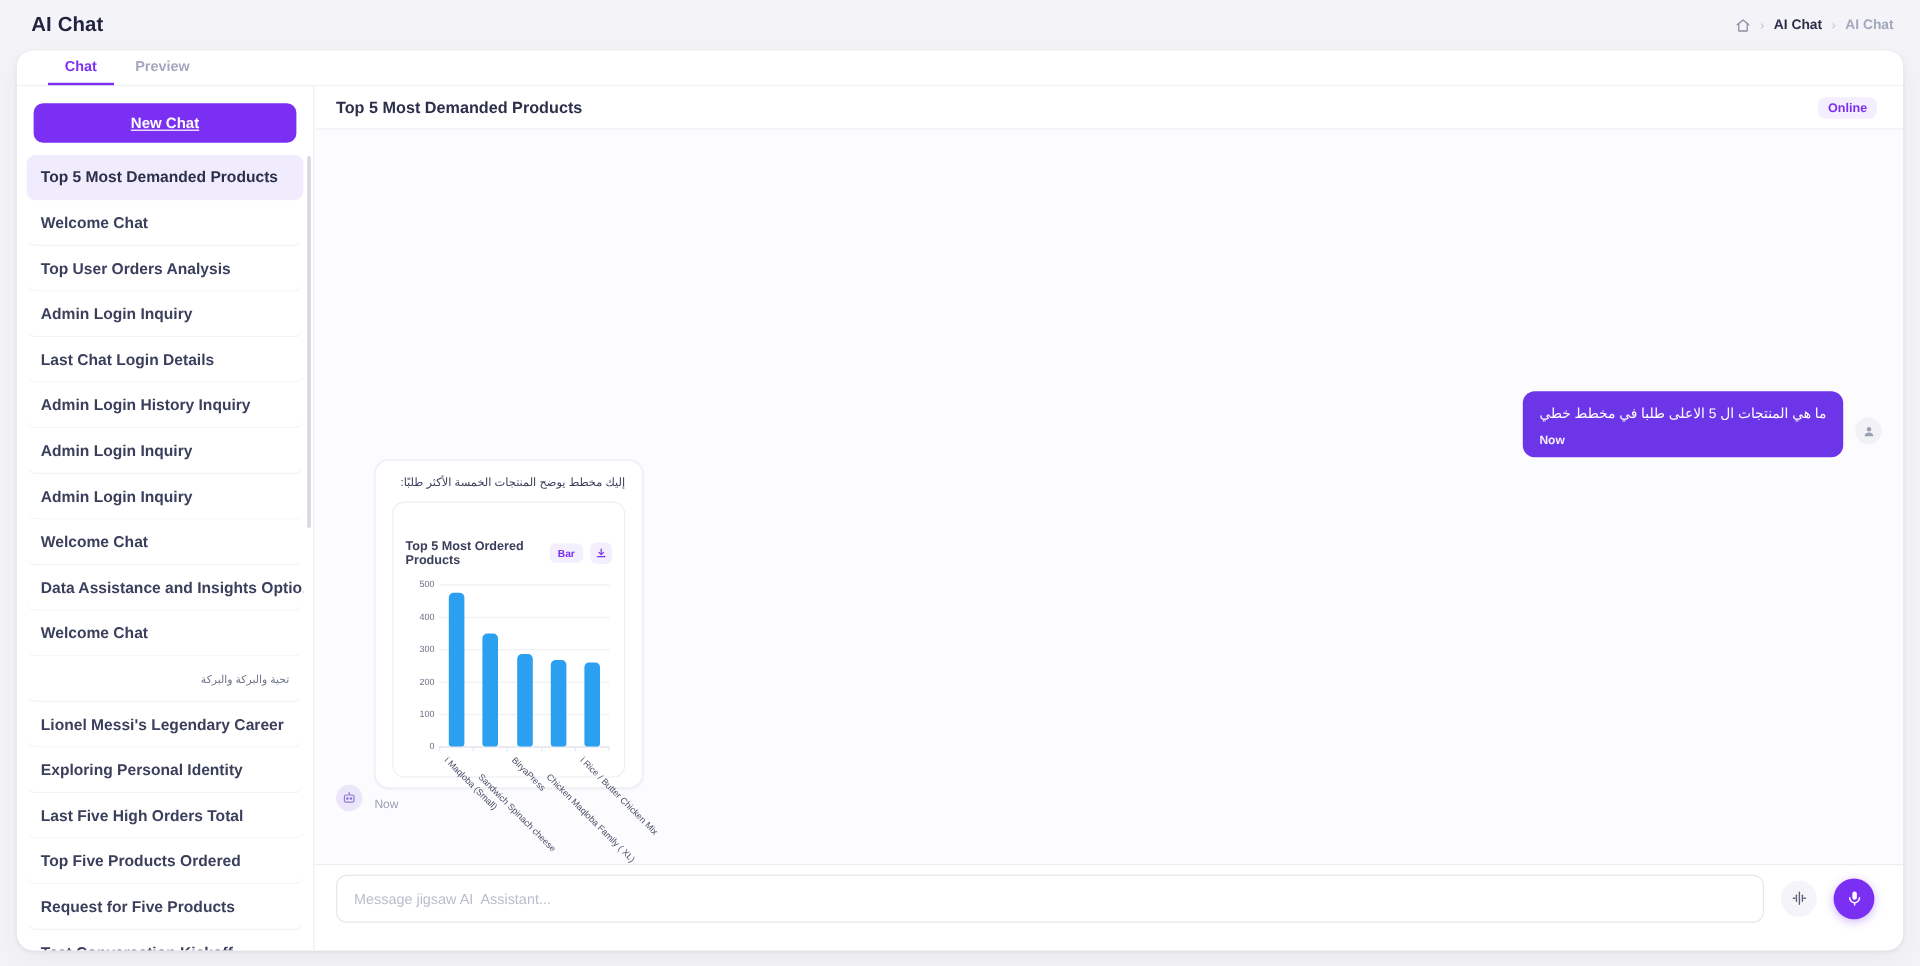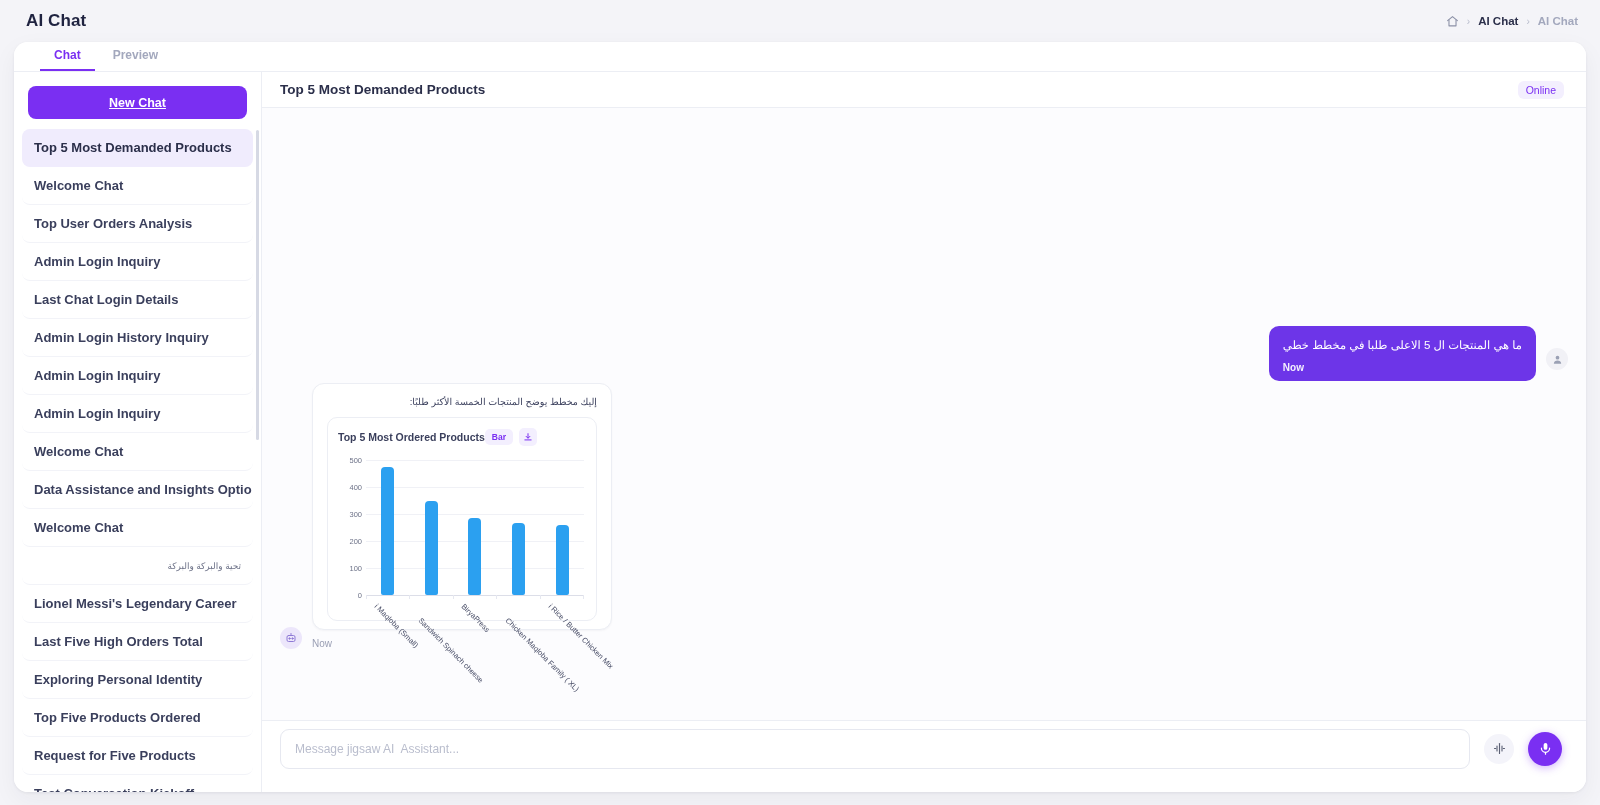--- a/index.html
+++ b/index.html
@@ -85,21 +85,21 @@
   
   .main { flex: 1; display: flex; flex-direction: column; min-width: 0; background:#fcfcfe;}
   .chat-head {
     height: 36px; flex: none;
     display: flex; align-items: center; justify-content: space-between;
     padding: 0 22px 0 18px;
     border-bottom: 1px solid #eceef4; background:#fff;
   }
   .chat-head-title { font-size: 13.5px; font-weight: 700; color:#2b2f4a; }
   .status-badge {
-    font-size: 10.5px; font-weight: 400; color:#7a2ff2;
+    font-size: 10.5px; font-weight: 700; color:#7a2ff2;
     background:#f3effe; padding: 3px 8px; border-radius: 6px;
   }
 
   .thread { flex: 1; position: relative; overflow: hidden; padding: 8px 0; }
 
   
   .msg-user { position:absolute; right: 18px; top: 218px; display:flex; align-items:flex-start; gap:10px; }
   .bubble-user {
     background:#6d35e8; color:#fff; border-radius: 10px;
     padding: 11px 14px 8px 14px; max-width: 330px;
@@ -111,32 +111,32 @@
     width: 22px; height: 22px; border-radius: 50%;
     background:#f1f1f6; display:flex; align-items:center; justify-content:center;
     margin-top: 22px; flex:none;
   }
   .avatar.bot { background:#ece6fb; margin-top: 0; }
 
   
   .msg-bot { position:absolute; left: 18px; top: 275px; display:flex; align-items:flex-end; gap:10px; }
   .bubble-bot {
     background:#fff; border:1px solid #eceef4; border-radius: 12px;
-    padding: 12px 14px 8px 14px; width: 300px;
+    padding: 12px 14px 8px 14px; width: 224px;
     box-shadow: 0 1px 2px rgba(30,32,60,.04);
   }
   .bot-intro { font-size: 9.5px; color:#3a3f5c; direction: rtl; text-align: right; margin-bottom: 10px; }
   .bot-time { font-size: 10px; color:#9a9fb4; margin-top: 8px; }
 
   
   .chart-card {
     border:1px solid #eceef4; border-radius: 10px; padding: 10px 10px 8px 10px;
     background:#fff;
   }
-  .chart-head { display:flex; align-items:center; justify-content:flex-start; margin-bottom: 6px;}
+  .chart-head { display:flex; align-items:center; justify-content:flex-start; margin-bottom: 6px; margin-top: 20px;}
   .chart-title { font-size: 10.5px; font-weight: 600; color:#3a3f5c; }
   .chart-actions { display:flex; align-items:center; gap:6px; }
   .chip-bar {
     font-size: 8.5px; font-weight:700; color:#7a2ff2; background:#f3effe;
     padding: 3px 7px; border-radius: 5px; cursor:pointer;
   }
   .btn-dl {
     width: 18px; height: 18px; border-radius: 5px; background:#f3effe;
     display:flex; align-items:center; justify-content:center; cursor:pointer;
   }
@@ -223,22 +223,22 @@
           <div class="chat-item">Admin Login Inquiry</div>
           <div class="chat-item">Last Chat Login Details</div>
           <div class="chat-item">Admin Login History Inquiry</div>
           <div class="chat-item">Admin Login Inquiry</div>
           <div class="chat-item">Admin Login Inquiry</div>
           <div class="chat-item">Welcome Chat</div>
           <div class="chat-item">Data Assistance and Insights Optio…</div>
           <div class="chat-item">Welcome Chat</div>
           <div class="chat-item rtl">تحية والبركة والبركة</div>
           <div class="chat-item">Lionel Messi's Legendary Career</div>
+          <div class="chat-item">Exploring Personal Identity</div>
           <div class="chat-item">Last Five High Orders Total</div>
-          <div class="chat-item">Exploring Personal Identity</div>
           <div class="chat-item">Top Five Products Ordered</div>
           <div class="chat-item">Request for Five Products</div>
           <div class="chat-item">Test Conversation Kickoff</div>
         </div>
       <div class="sb-scroll"></div>
     </div>
 
     <div class="main">
 
       <div class="chat-head">

